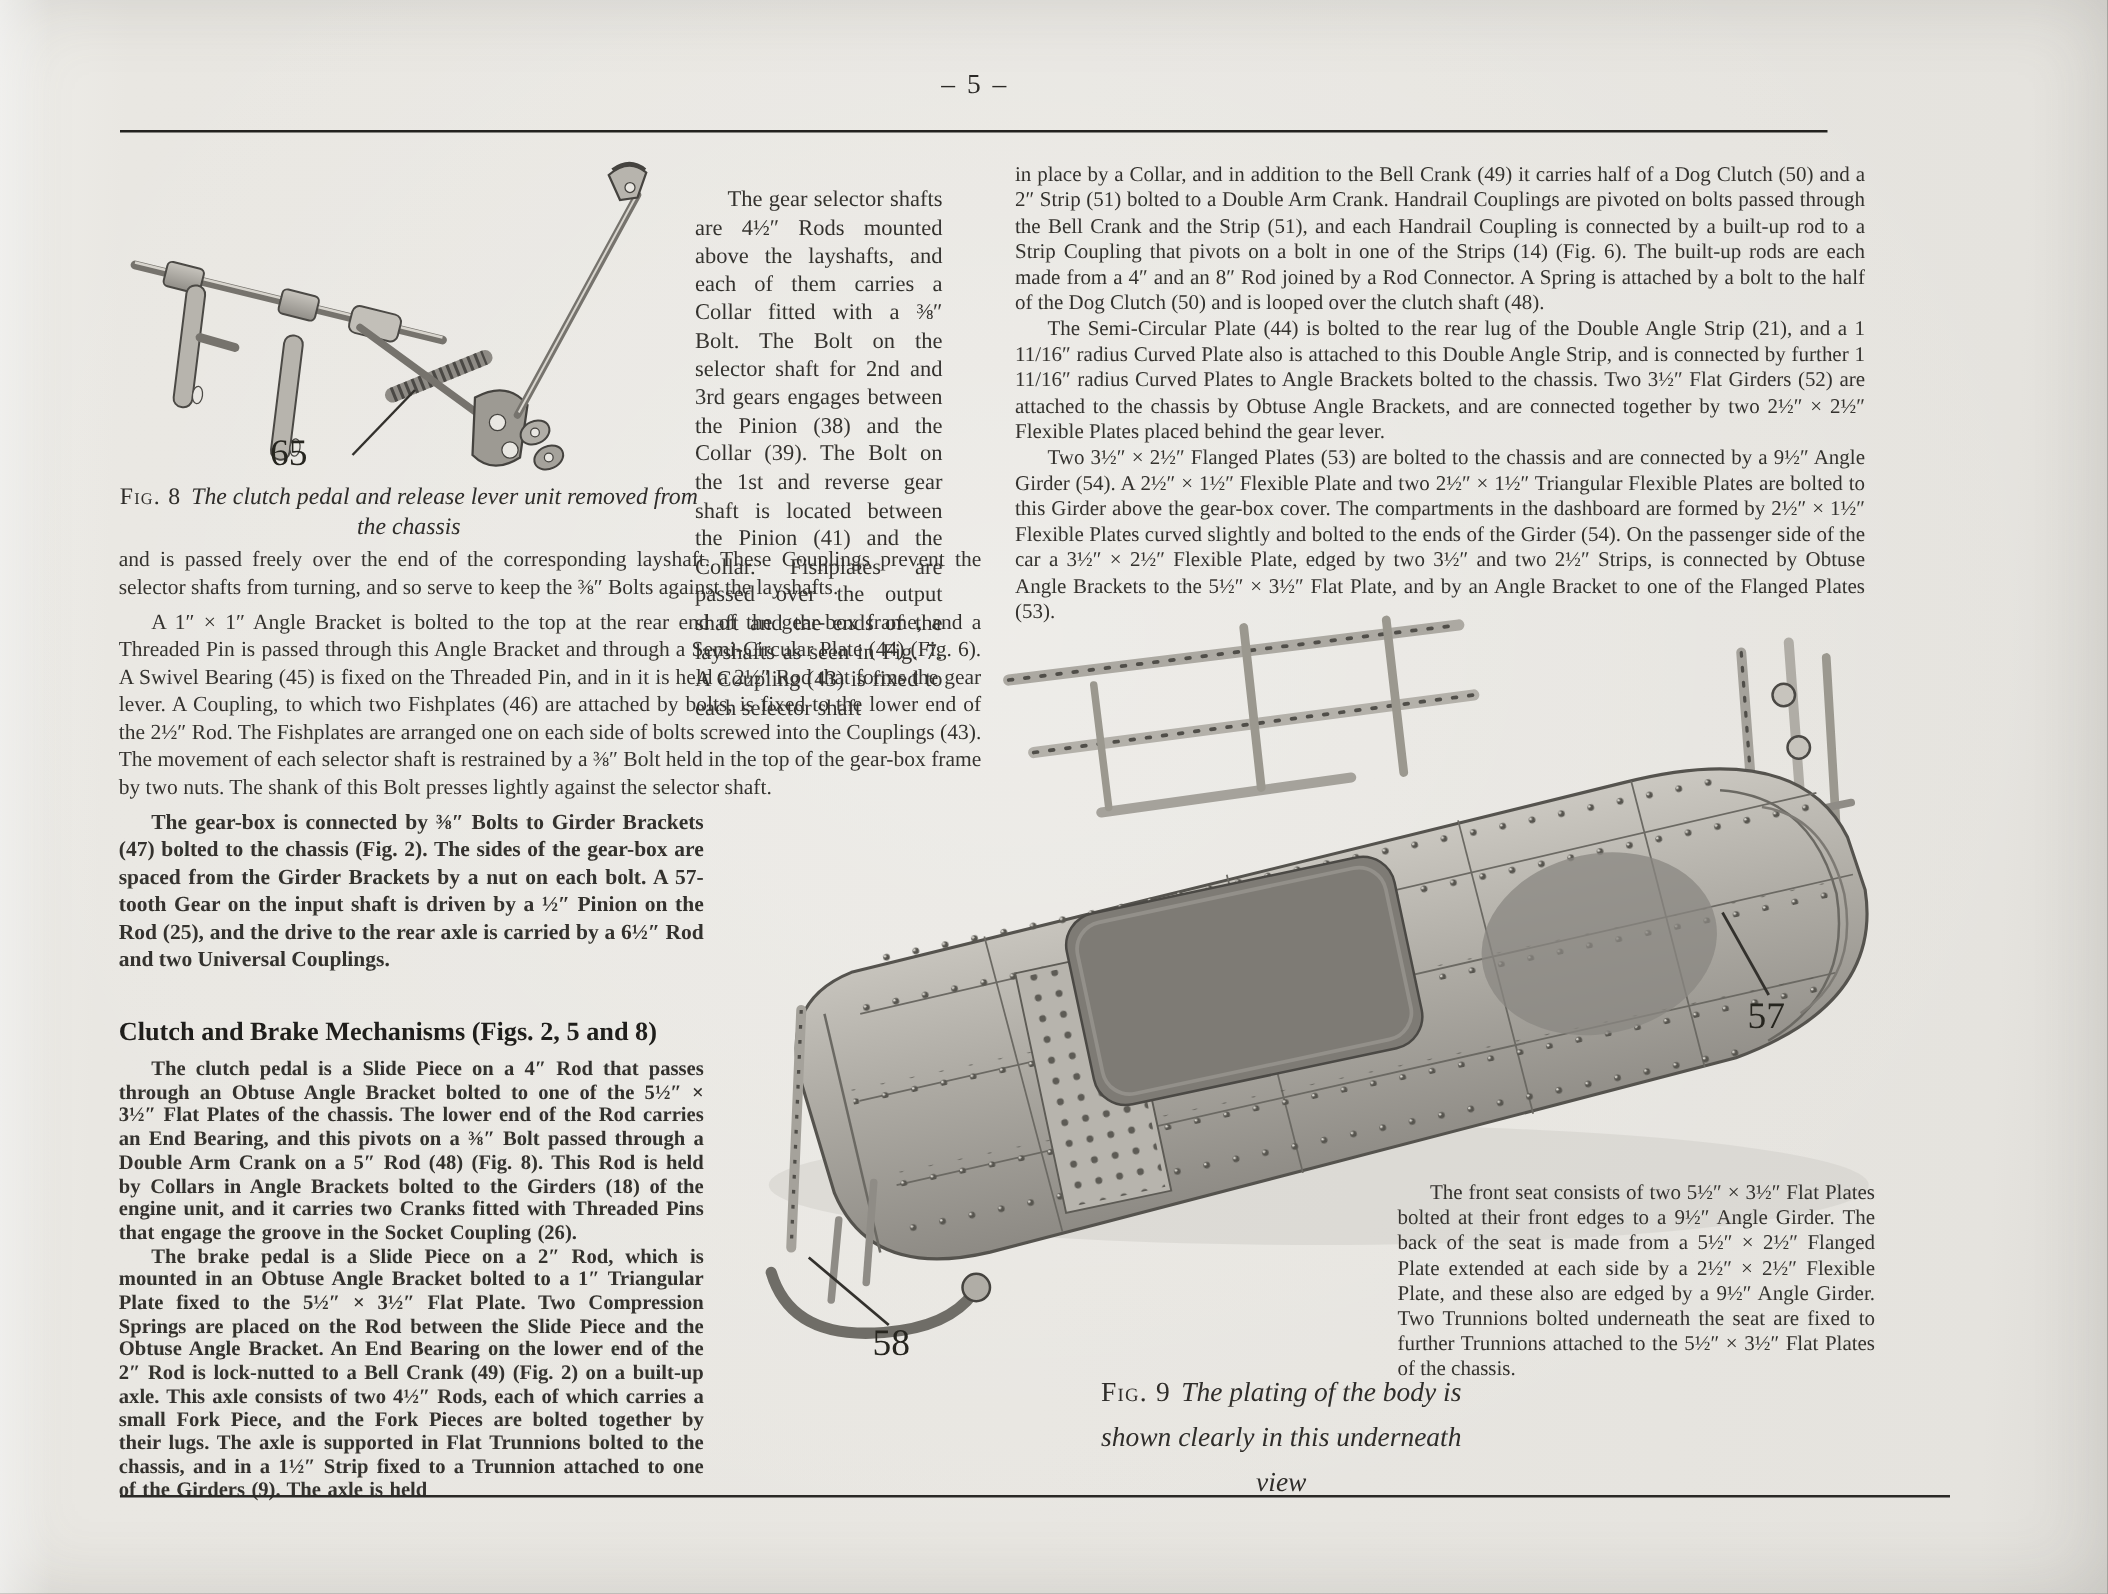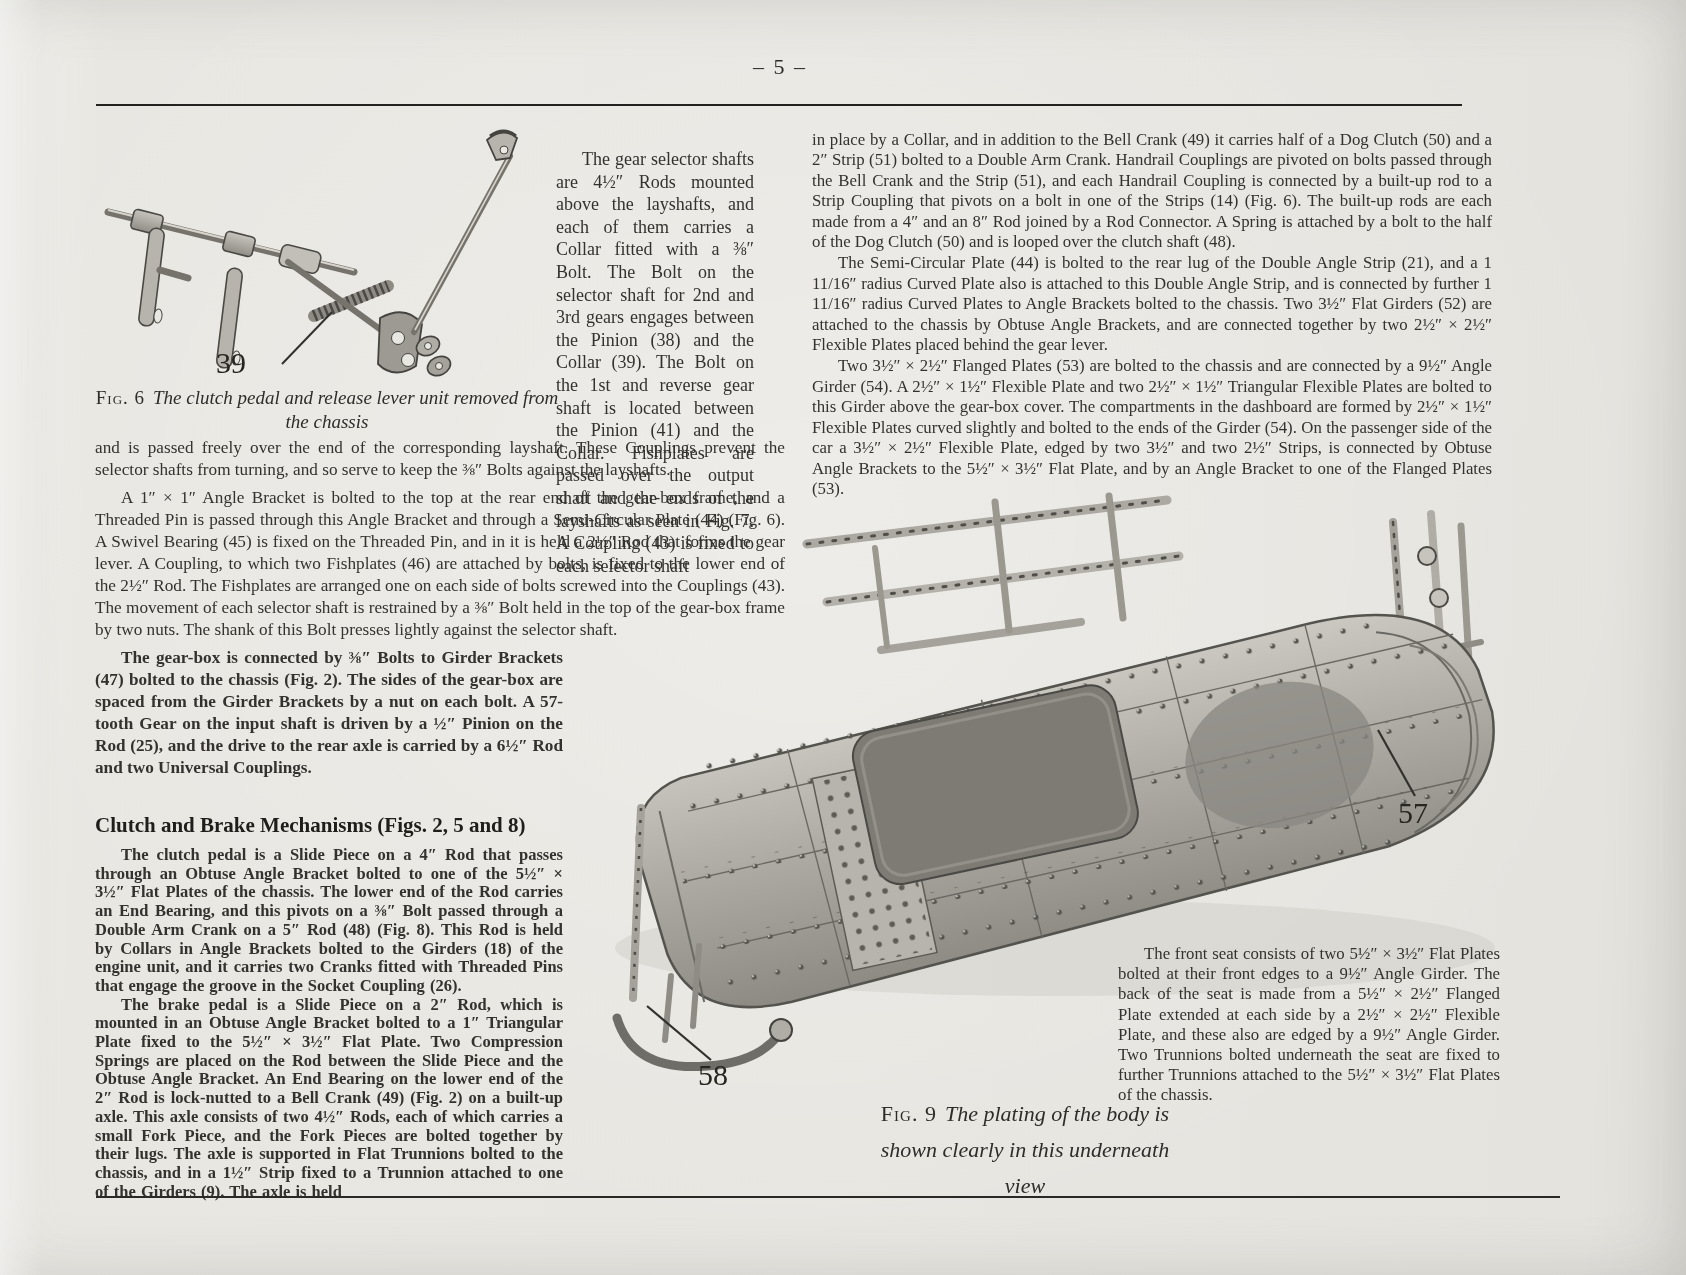--- a/index.html
+++ b/index.html
@@ -115,23 +115,23 @@
 
     <line x1="322" y1="212" x2="418" y2="36" stroke="#76736d" stroke-width="6" stroke-linecap="round"></line>
     <line x1="323" y1="210" x2="418" y2="35" stroke="#d8d5ce" stroke-width="1.6"></line>
 
     <path d="M404,40 l-9,-20 q16,-14 30,-2 l-7,20 z" fill="#b7b4ad" stroke="#45433f" stroke-width="1.8"></path>
     <path d="M398,16 q14,-10 26,0" fill="none" stroke="#45433f" stroke-width="3"></path>
     <circle cx="412" cy="30" r="4" fill="#e9e7e2" stroke="#45433f"></circle>
 
     <line x1="240" y1="192" x2="190" y2="244" stroke="#33312d" stroke-width="2"></line>
   </svg>
-  <div class="part-label lbl48">39</div>
+  <div class="part-label lbl48">65</div>
   <div class="caption cap8">
-    <span class="fig-tag">Fig. 6</span><span>The clutch pedal and release lever unit removed from the chassis</span>
+    <span class="fig-tag">Fig. 8</span><span>The clutch pedal and release lever unit removed from the chassis</span>
   </div>
 
   <div class="midcol">
     <p class="indent">The gear selector shafts are 4½″ Rods mounted above the layshafts, and each of them carries a Collar fitted with a ⅜″ Bolt. The Bolt on the selector shaft for 2nd and 3rd gears engages between the Pinion (38) and the Collar (39). The Bolt on the 1st and reverse gear shaft is located between the Pinion (41) and the Collar. Fishplates are passed over the output shaft and the ends of the layshafts as seen in Fig. 7. A Coupling (43) is fixed to each selector shaft</p>
   </div>
 
   <div class="rightcol">
     <p>in place by a Collar, and in addition to the Bell Crank (49) it carries half of a Dog Clutch (50) and a 2″ Strip (51) bolted to a Double Arm Crank. Handrail Couplings are pivoted on bolts passed through the Bell Crank and the Strip (51), and each Handrail Coupling is connected by a built-up rod to a Strip Coupling that pivots on a bolt in one of the Strips (14) (Fig. 6). The built-up rods are each made from a 4″ and an 8″ Rod joined by a Rod Connector. A Spring is attached by a bolt to the half of the Dog Clutch (50) and is looped over the clutch shaft (48).</p>
     <p class="indent">The Semi-Circular Plate (44) is bolted to the rear lug of the Double Angle Strip (21), and a 1 11/16″ radius Curved Plate also is attached to this Double Angle Strip, and is connected by further 1 11/16″ radius Curved Plates to Angle Brackets bolted to the chassis. Two 3½″ Flat Girders (52) are attached to the chassis by Obtuse Angle Brackets, and are connected together by two 2½″ × 2½″ Flexible Plates placed behind the gear lever.</p>
     <p class="indent">Two 3½″ × 2½″ Flanged Plates (53) are bolted to the chassis and are connected by a 9½″ Angle Girder (54). A 2½″ × 1½″ Flexible Plate and two 2½″ × 1½″ Triangular Flexible Plates are bolted to this Girder above the gear-box cover. The compartments in the dashboard are formed by 2½″ × 1½″ Flexible Plates curved slightly and bolted to the ends of the Girder (54). On the passenger side of the car a 3½″ × 2½″ Flexible Plate, edged by two 3½″ and two 2½″ Strips, is connected by Obtuse Angle Brackets to the 5½″ × 3½″ Flat Plate, and by an Angle Bracket to one of the Flanged Plates (53).</p>

